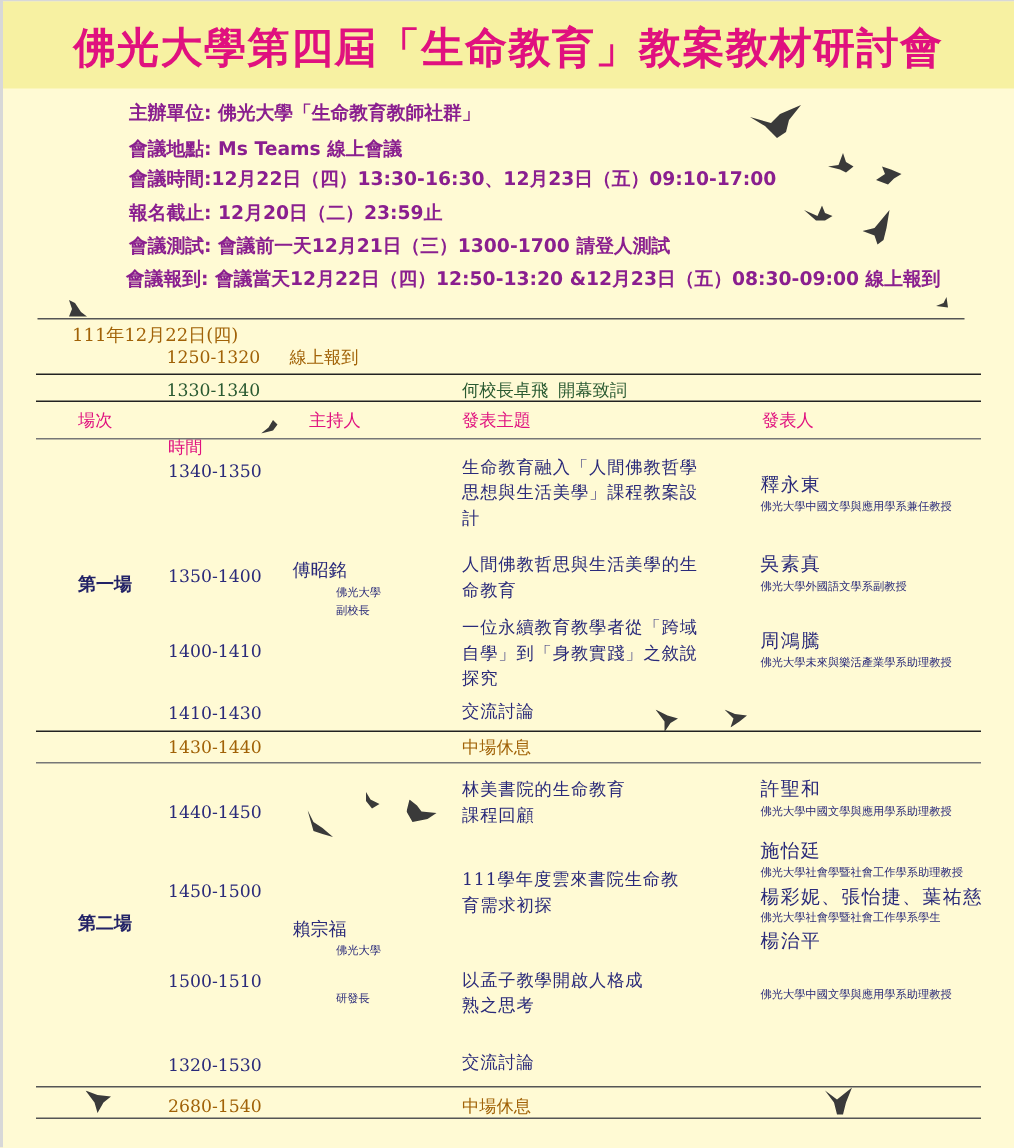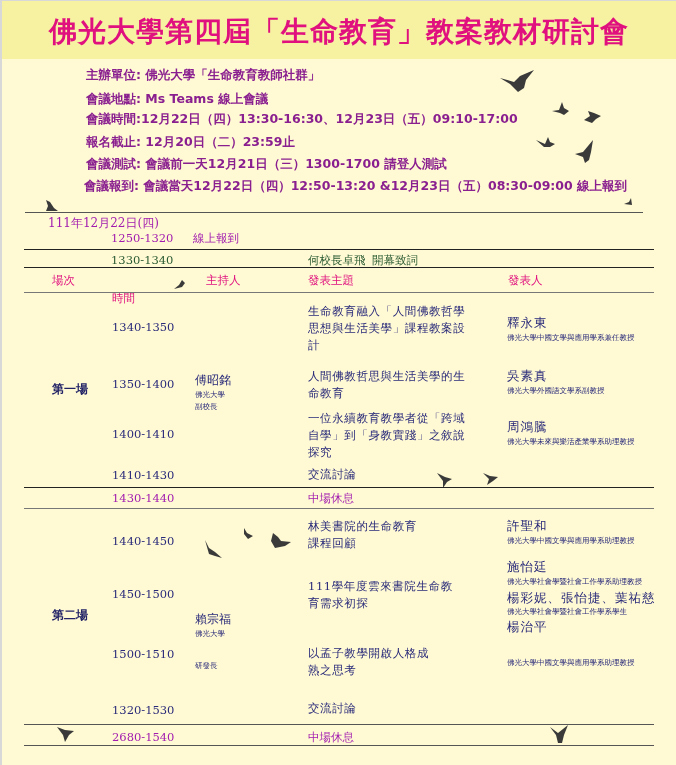--- a/index.html
+++ b/index.html
@@ -16,29 +16,29 @@
   .title {
     position: absolute; left: 0; top: 12px; width: 674px; text-align: center;
     font-size: 28px; font-weight: bold; color: #e0117f; letter-spacing: 1px;
     font-family: "DejaVu Sans", sans-serif;
   }
   .info { position: absolute; left: 86px; font-size: 12.5px; color: #8a1f8f; font-weight: bold; white-space: nowrap; }
   .rule { position: absolute; height: 0; border-top: 1.5px solid #555; }
   .rule.thin { border-top: 1px solid #777; }
   .rule.dark { border-top: 1.5px solid #222; }
   .t { position: absolute; white-space: nowrap; font-family: "DejaVu Serif", "Liberation Serif", serif; font-size: 11.5px; }
-  .red { color: #a21caf; }
+  .red { color: #a16207; }
   .green { color: #2a5a32; }
   .pink { color: #e0117f; font-family: "DejaVu Sans", sans-serif; font-size: 11.5px; }
   .time { font-size: 11.5px; color: #2a2a7a; }
   .topic { font-size: 11.5px; color: #2a2a7a; line-height: 17px; white-space: normal; width: 160px; letter-spacing: 0.6px; }
   .pname { font-size: 12.5px; color: #2a2a7a; letter-spacing: 1px; }
   .paff { font-size: 7.5px; color: #2a2a7a; font-family: "DejaVu Sans", sans-serif; }
   .host { font-size: 12px; color: #2a2a7a; }
-  .hsub { font-size: 7.5px; color: #2a2a7a; font-family: "DejaVu Sans", sans-serif; line-height: 12px; }
+  .hsub { font-size: 7.5px; color: #2a2a7a; font-family: "DejaVu Sans", sans-serif; line-height: 12px; margin-left: 29px; }
   .session { font-size: 12px; color: #222266; font-weight: bold; font-family: "DejaVu Sans", sans-serif; }
   .bird { position: absolute; }
   .bird svg { display: block; }
 </style>
 </head>
 <body>
 
 <div class="frame"></div>
 
 <div class="title-bar">
@@ -109,21 +109,21 @@
       <path d="M0 9 L5 5 L8 0 L11 3 L8 7 Z" fill="#3a3a3a"></path>
     </svg>
 </div>
 <div class="rule thin" style="left:24px;top:292px;width:630px"></div>
 
 <div class="t session" style="left:52px;top:381px">第一場</div>
 <div class="t host" style="left:195px;top:372px">傅昭銘</div>
 <div class="t hsub" style="left:195px;top:389px">佛光大學</div>
 <div class="t hsub" style="left:195px;top:401px">副校長</div>
 
-<div class="t time" style="left:112px;top:320px">1340-1350</div>
+<div class="t time" style="left:112px;top:307px">1340-1350</div>
 <div class="t topic" style="left:308px;top:303px">生命教育融入「人間佛教哲學思想與生活美學」課程教案設計</div>
 <div class="t pname" style="left:507px;top:315px">釋永東</div>
 <div class="t paff" style="left:507px;top:333px">佛光大學中國文學與應用學系兼任教授</div>
 
 <div class="t time" style="left:112px;top:377px">1350-1400</div>
 <div class="t topic" style="left:308px;top:368px">人間佛教哲思與生活美學的生命教育</div>
 <div class="t pname" style="left:507px;top:368px">吳素真</div>
 <div class="t paff" style="left:507px;top:386px">佛光大學外國語文學系副教授</div>
 
 <div class="t time" style="left:112px;top:427px">1400-1410</div>

